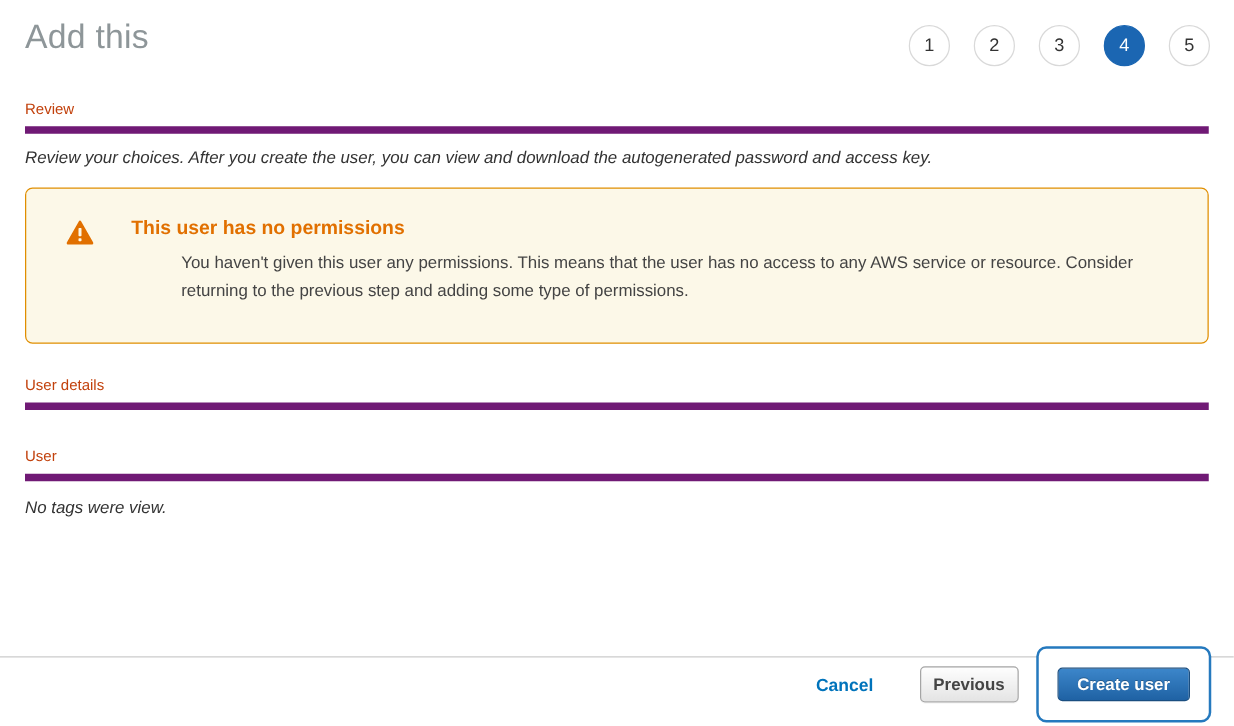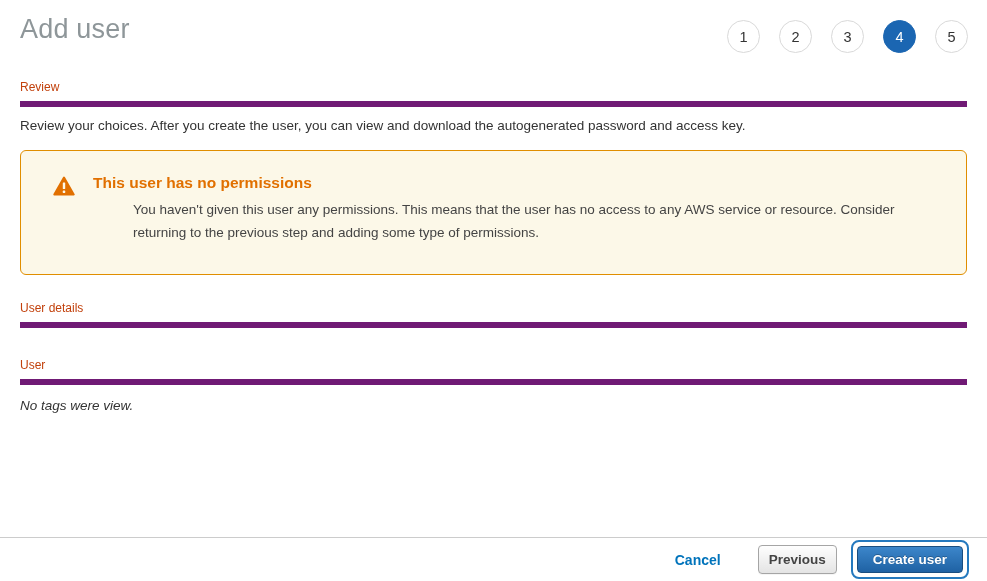--- a/index.html
+++ b/index.html
@@ -23,31 +23,32 @@
   }
   .step.active { background:#1b66b2; border-color:#1b66b2; color:#fff; }
 
   
   .section { margin:0 20px; }
   .section-heading {
     font-size:12px; font-weight:400; color:#c2410c;
     padding-bottom:7px; border-bottom:6px solid #701a75;
   }
   .review-section { margin-top:27px; }
-  .review-desc { margin-top:11px; font-size:13.5px; color:#333; }
+  .review-desc { margin-top:11px; font-size:13.5px; color:#333;font-style:italic; }
 
   
   .warning-box {
     margin:17px 20px 0 20px;
     background:#fcf8e8;
     border:1px solid #e08e00;
     border-radius:6px;
     padding:23px 34px 23px 32px;
     display:flex; align-items:flex-start;
     min-height:125px;
+    gap:12px;
   }
   .warn-icon { flex:0 0 40px; padding-top:2px; }
   .warn-title { color:#e17000; font-size:15.5px; font-weight:bold; margin-bottom:7px; }
   .warn-body { font-size:13.5px; color:#444; line-height:1.7; max-width:860px;margin-left:40px; }
 
   
   .details-section { margin-top:26px; }
   .detail-rows { margin-top:13px; }
   .detail-row { display:flex; align-items:baseline; padding:7px 0; }
   .detail-label {
@@ -55,58 +56,58 @@
     font-weight:bold; font-size:13.5px; color:#333;
   }
   .detail-value { padding-left:32px; font-size:13.5px; color:#333; }
 
   
   .tags-section { margin-top:30px; }
   .tags-empty { margin-top:13px; font-size:13.5px; font-style:italic; color:#333; }
 
   
   .footer {
-    position:absolute; left:0; right:0; bottom:0; height:44px;
+    position:absolute; left:0; right:0; bottom:12px; height:44px;
     border-top:1px solid #ccc;
     display:flex; align-items:center; justify-content:flex-end;
     padding-right:18px; background:#fff;
   }
   .cancel-link {
     color:#0073bb; font-weight:bold; font-size:14px;
     text-decoration:none; margin-right:37px; cursor:pointer;
   }
   .btn-secondary {
     font-family:"Liberation Sans", sans-serif;
     font-size:13.5px; font-weight:bold; color:#444;
     background:linear-gradient(#fefefe,#e4e4e4);
     border:1px solid #a5a5a5; border-radius:4px;
     padding:6px 10px; cursor:pointer;
     box-shadow:0 1px 0 rgba(0,0,0,0.04);
   }
   .focus-ring {
     display:inline-block; margin-left:14px;
     border:2px solid #2579be; border-radius:8px;
-    padding:4px; background:#fff;text-decoration:underline;
+    padding:15px; background:#fff;text-decoration:underline;
   }
   .btn-primary {
     font-family:"Liberation Sans", sans-serif;
     font-size:13.5px; font-weight:bold; color:#fff;
     background:linear-gradient(#3c86ca,#1f62a4);
     border:1px solid #1a4e80; border-radius:4px;
     padding:5px 15px; cursor:pointer;
     text-shadow:0 -1px 0 rgba(0,0,0,0.25);
   }
 </style>
 </head>
 <body>
 
 <div class="page">
 
   <div class="header">
-    <h1 class="page-title">Add user</h1>
+    <h1 class="page-title">Add this</h1>
     <div class="steps">
       <div class="step">1</div>
       <div class="step">2</div>
       <div class="step">3</div>
       <div class="step active">4</div>
       <div class="step">5</div>
     </div>
   </div>
 
   <div class="section review-section">

